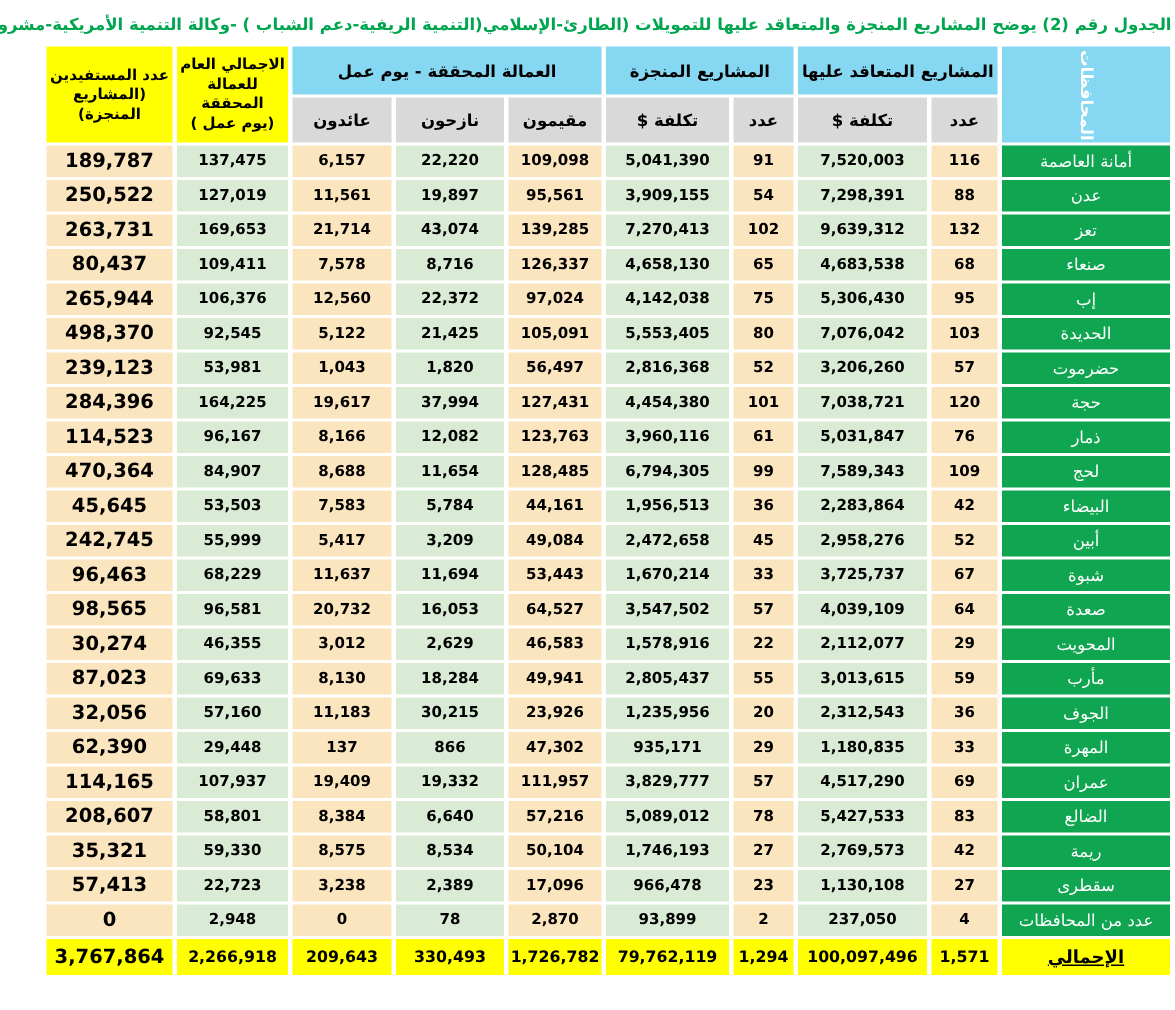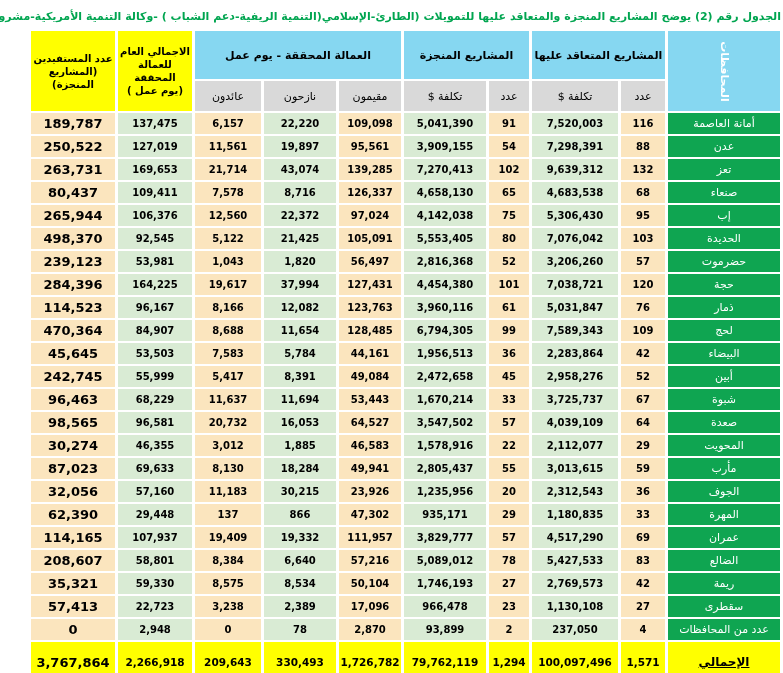--- a/index.html
+++ b/index.html
@@ -14,33 +14,33 @@
     padding:8px 2px 3px 2px;height:18px;line-height:18px;
   }
   table{
     border-collapse:separate;border-spacing:3px 2px;
     table-layout:fixed;margin:0 0 0 auto; 
   }
   th,td{
     text-align:center;vertical-align:middle;overflow:hidden;
     padding:0 1px;color:#000;
   }
-  .h-blue{background:#86D7F1;font-weight:bold;font-size:11px;height:48px;}
-  .h-gray{background:#D9D9D9;font-weight:normal;font-size:11px;height:30px;margin-left:20px;}
+  .h-blue{background:#86D7F1;font-weight:bold;font-size:11px;height:32px;}
+  .h-gray{background:#D9D9D9;font-weight:bold;font-size:11px;height:30px;margin-left:20px;}
   .h-yellow{background:#FFFF00;font-weight:bold;font-size:10px;line-height:1.3;white-space:pre-line;}
   .govhead .vert{
     display:inline-block;transform:rotate(90deg);white-space:nowrap;
     color:#ffffff;font-weight:bold;font-size:11px;
   }
   td{height:21px;font-weight:bold;font-size:10px;line-height:21px;}
   .gov{background:#0FA551;color:#ffffff;font-weight:normal;font-size:11px;}
   .peach{background:#FBE5BE;}
   .green{background:#D9EBD4;}
   .benef{font-size:13px;margin-left:20px;}
-  tfoot td{background:#FFFF00;height:40px;font-size:10.5px;font-weight:bold;}
+  tfoot td{background:#FFFF00;height:24px;font-size:10.5px;font-weight:bold;}
   tfoot .total-label{font-size:12px;text-decoration:underline;}
 </style>
 </head>
 <body>
 
 <div class="page">
 
   <div class="title">الجدول رقم (2) يوضح المشاريع المنجزة والمتعاقد عليها للتمويلات (الطارئ-الإسلامي(التنمية الريفية-دعم الشباب ) -وكالة التنمية الأمريكية-مشروع الخدمات الحضرية) على مستوى المحافظات حتى نهاية ديسمبر2018م.</div>
 
   <table>
@@ -215,21 +215,21 @@
           <td class="green">53,503</td>
           <td class="peach benef">45,645</td>
         </tr>
         <tr>
           <td class="gov">أبين</td>
           <td class="peach">52</td>
           <td class="green">2,958,276</td>
           <td class="peach">45</td>
           <td class="green">2,472,658</td>
           <td class="peach">49,084</td>
-          <td class="green">8,391</td>
+          <td class="green">3,209</td>
           <td class="peach">5,417</td>
           <td class="green">55,999</td>
           <td class="peach benef">242,745</td>
         </tr>
         <tr>
           <td class="gov">شبوة</td>
           <td class="peach">67</td>
           <td class="green">3,725,737</td>
           <td class="peach">33</td>
           <td class="green">1,670,214</td>
@@ -251,21 +251,21 @@
           <td class="green">96,581</td>
           <td class="peach benef">98,565</td>
         </tr>
         <tr>
           <td class="gov">المحويت</td>
           <td class="peach">29</td>
           <td class="green">2,112,077</td>
           <td class="peach">22</td>
           <td class="green">1,578,916</td>
           <td class="peach">46,583</td>
-          <td class="green">1,885</td>
+          <td class="green">2,629</td>
           <td class="peach">3,012</td>
           <td class="green">46,355</td>
           <td class="peach benef">30,274</td>
         </tr>
         <tr>
           <td class="gov">مأرب</td>
           <td class="peach">59</td>
           <td class="green">3,013,615</td>
           <td class="peach">55</td>
           <td class="green">2,805,437</td>

